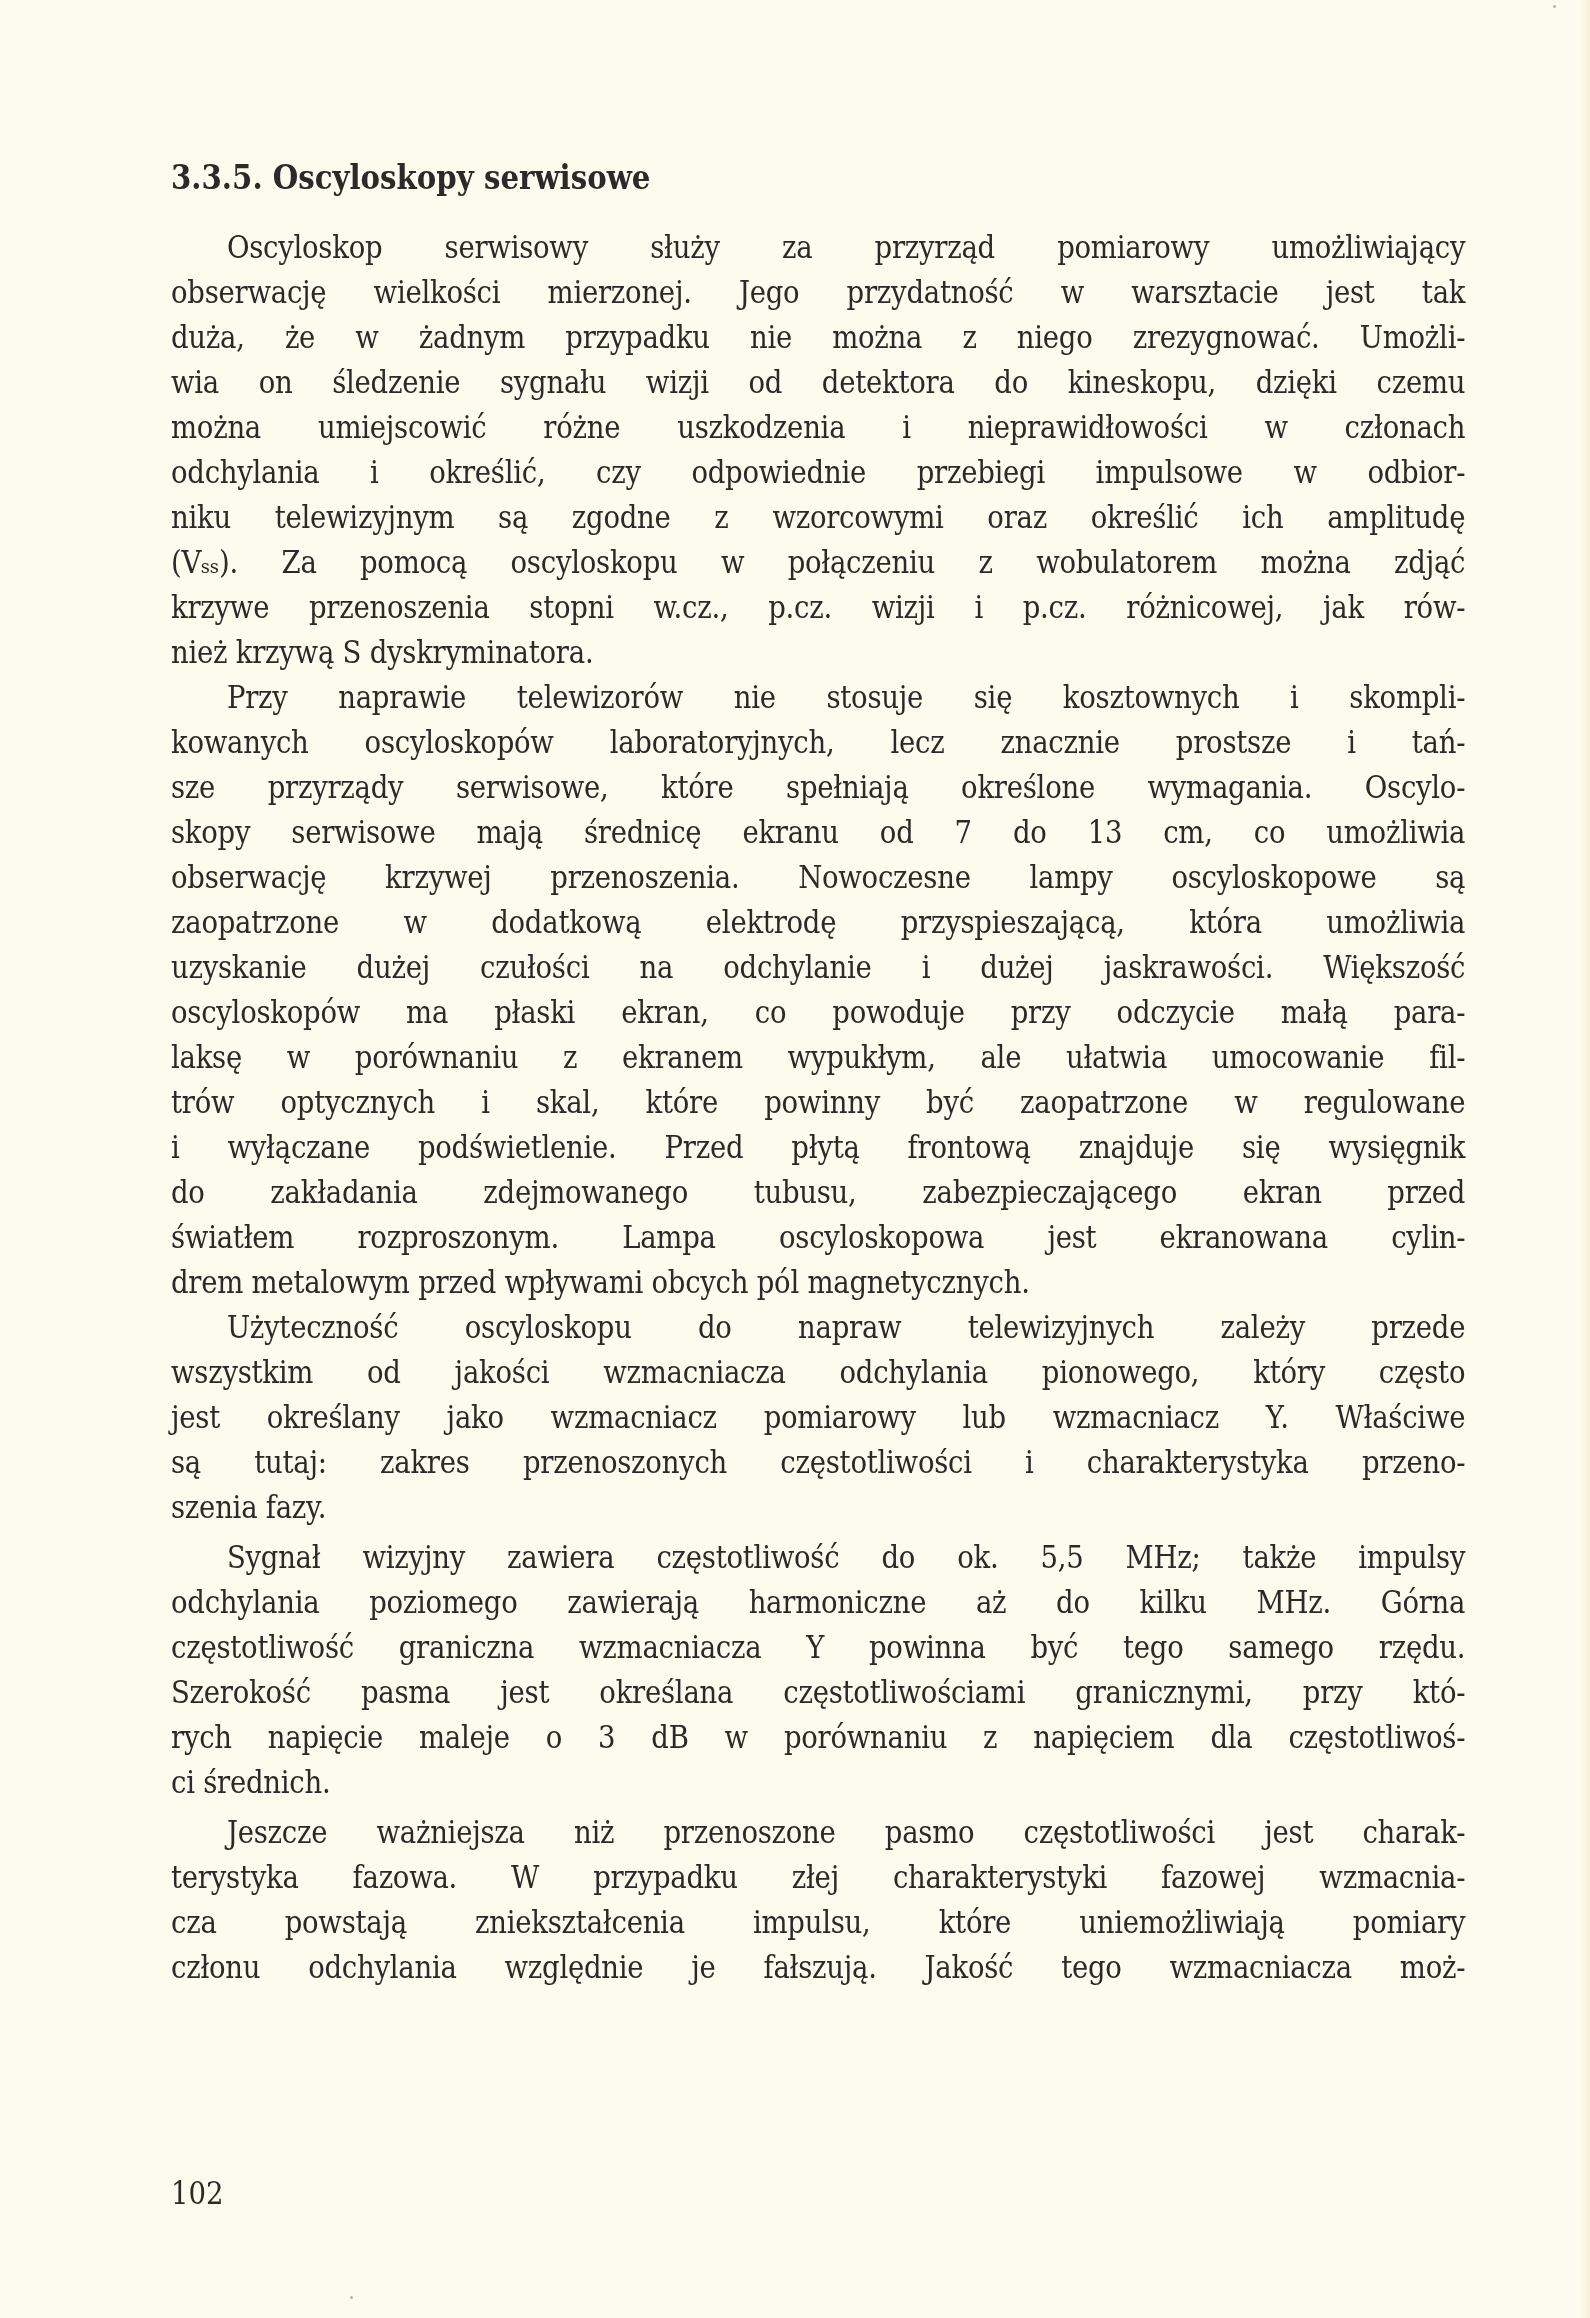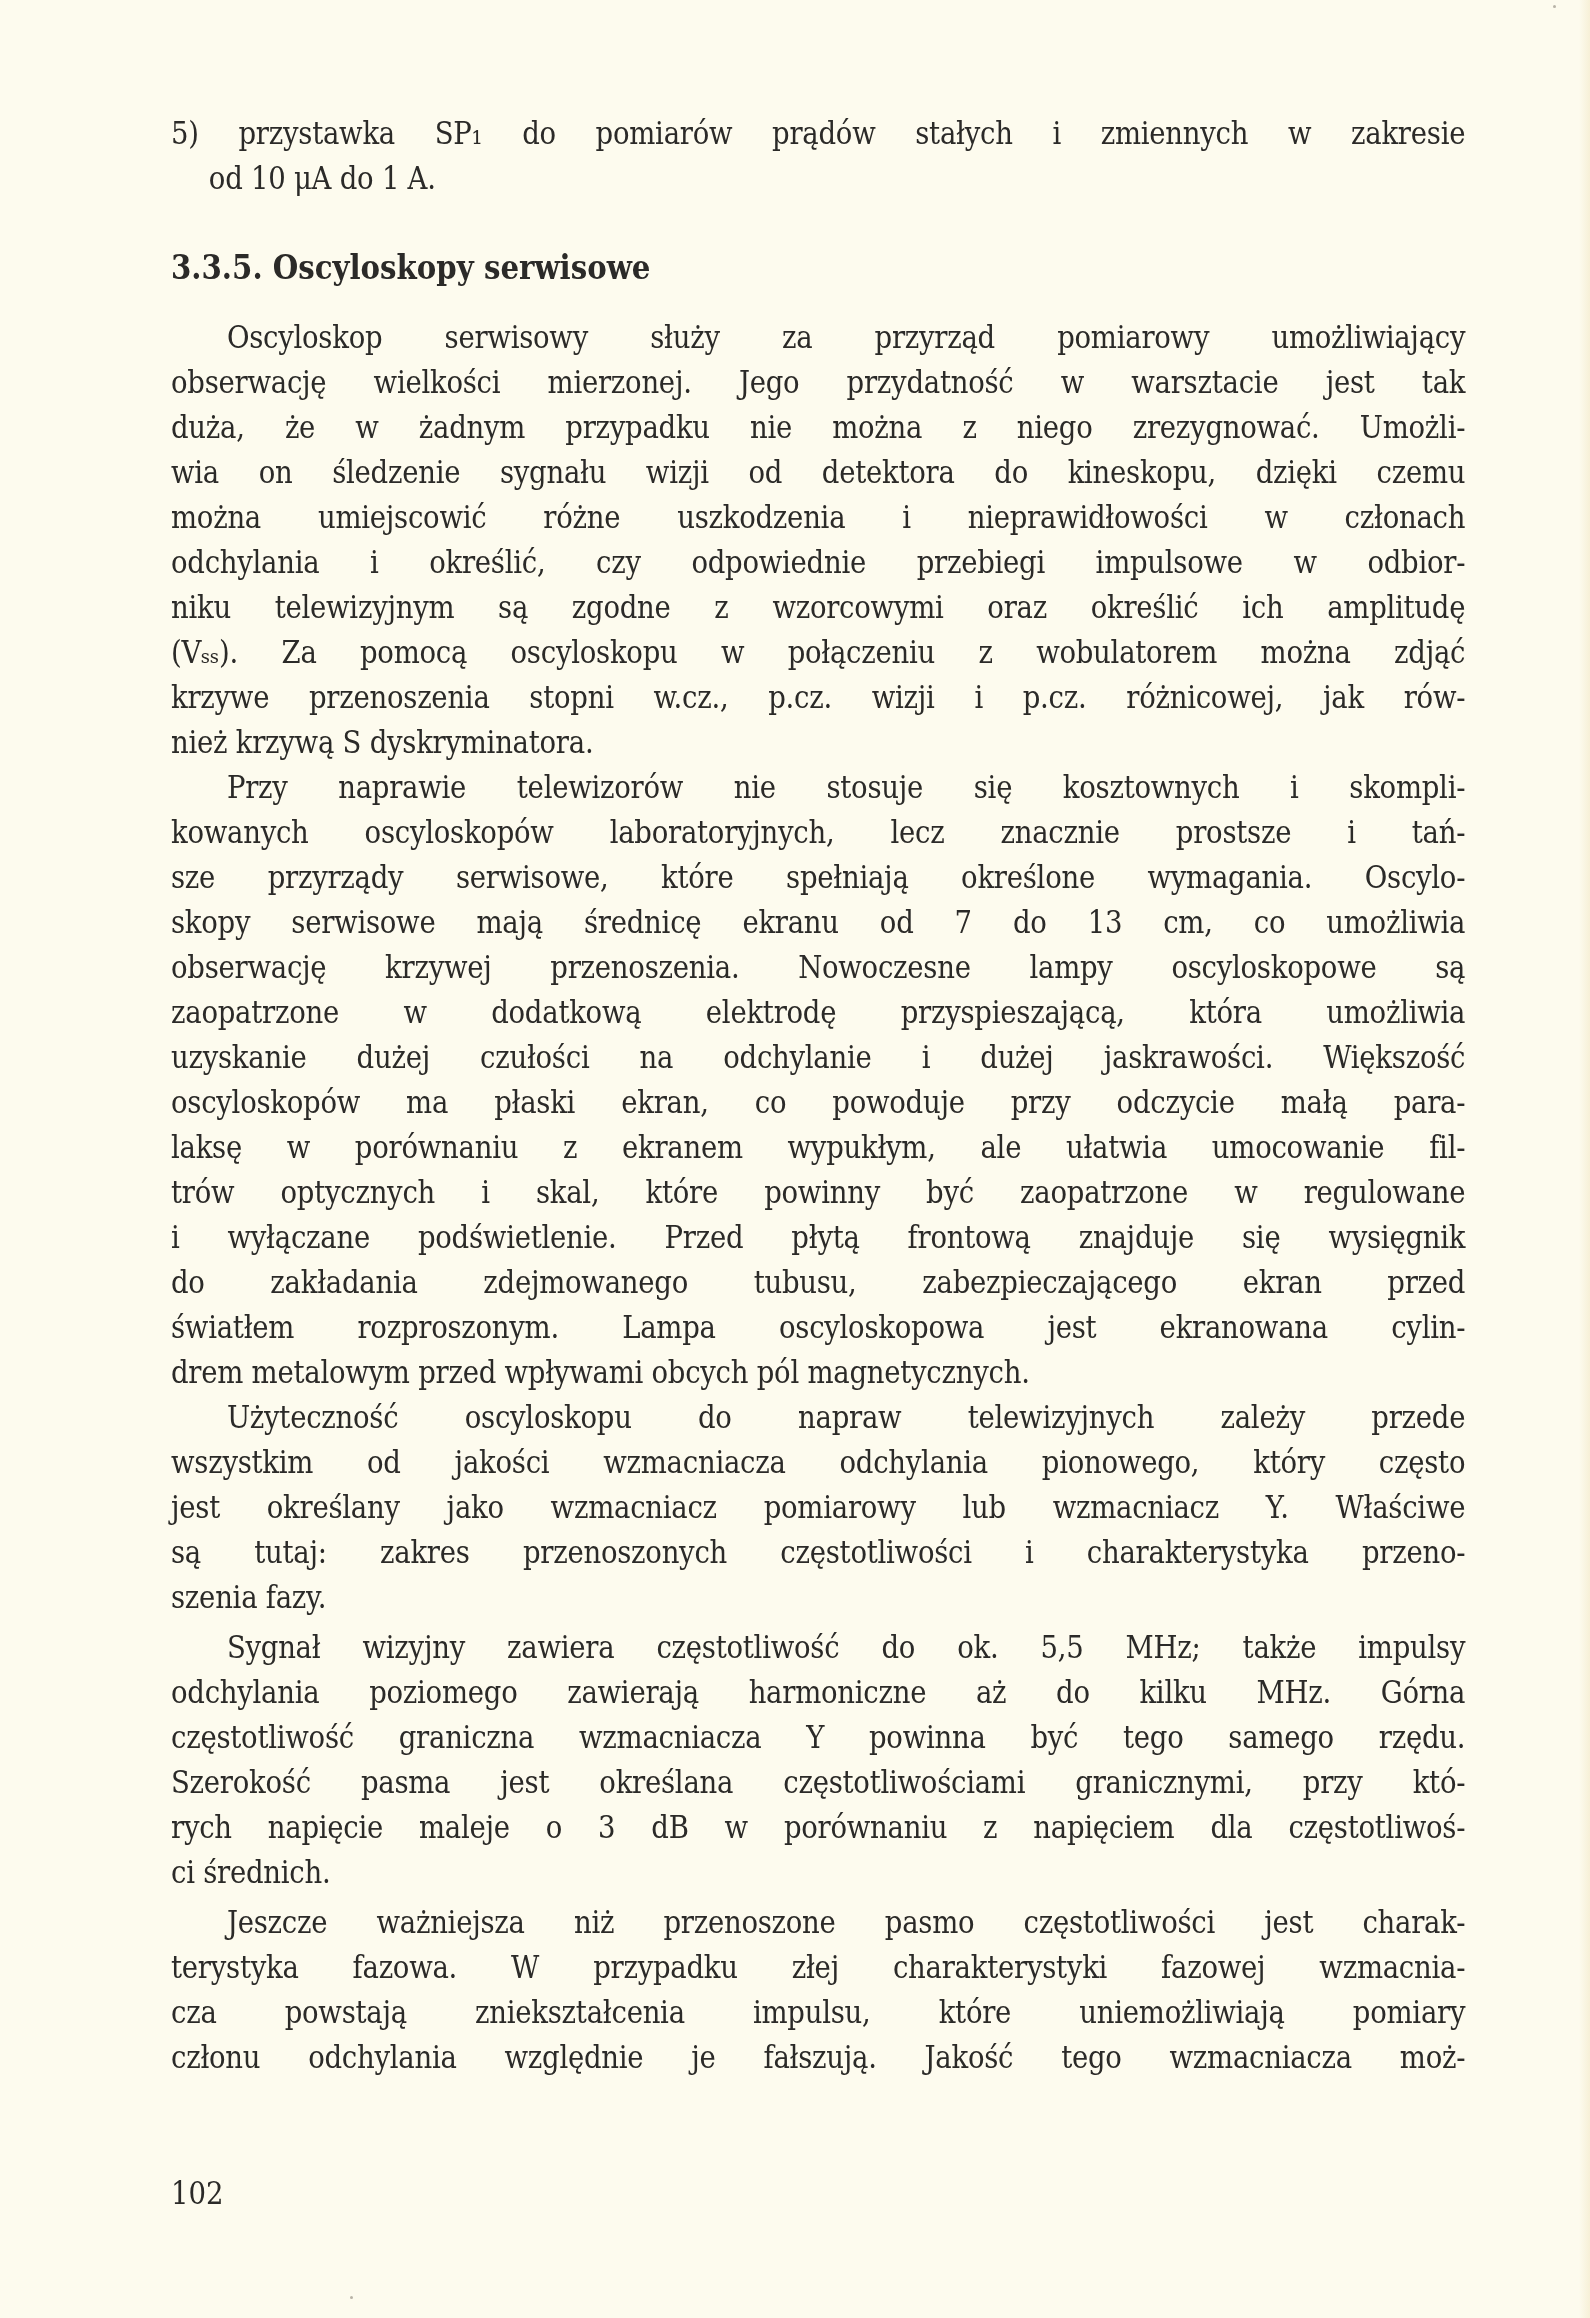--- a/index.html
+++ b/index.html
@@ -59,24 +59,20 @@
     }
     .speck { position: absolute; width: 3.4px; height: 3.4px; border-radius: 50%; background: #8a8478; opacity: .6; }
   </style>
 </head>
 <body>
 
 <div class="edge-right"></div>
 
 <div class="page">
 
-  <div>
-    <div class="line">5) przystawka SP₁ do pomiarów prądów stałych i zmiennych w zakresie</div>
-    <div class="line last hang">od 10 μA do 1 A.</div>
-  </div>
 
   <div class="heading">3.3.5. Oscyloskopy serwisowe</div>
 
   <div>
     <div class="line indent">Oscyloskop serwisowy służy za przyrząd pomiarowy umożliwiający</div>
     <div class="line">obserwację wielkości mierzonej. Jego przydatność w warsztacie jest tak</div>
     <div class="line">duża, że w żadnym przypadku nie można z niego zrezygnować. Umożli-</div>
     <div class="line">wia on śledzenie sygnału wizji od detektora do kineskopu, dzięki czemu</div>
     <div class="line">można umiejscowić różne uszkodzenia i nieprawidłowości w członach</div>
     <div class="line">odchylania i określić, czy odpowiednie przebiegi impulsowe w odbior-</div>

